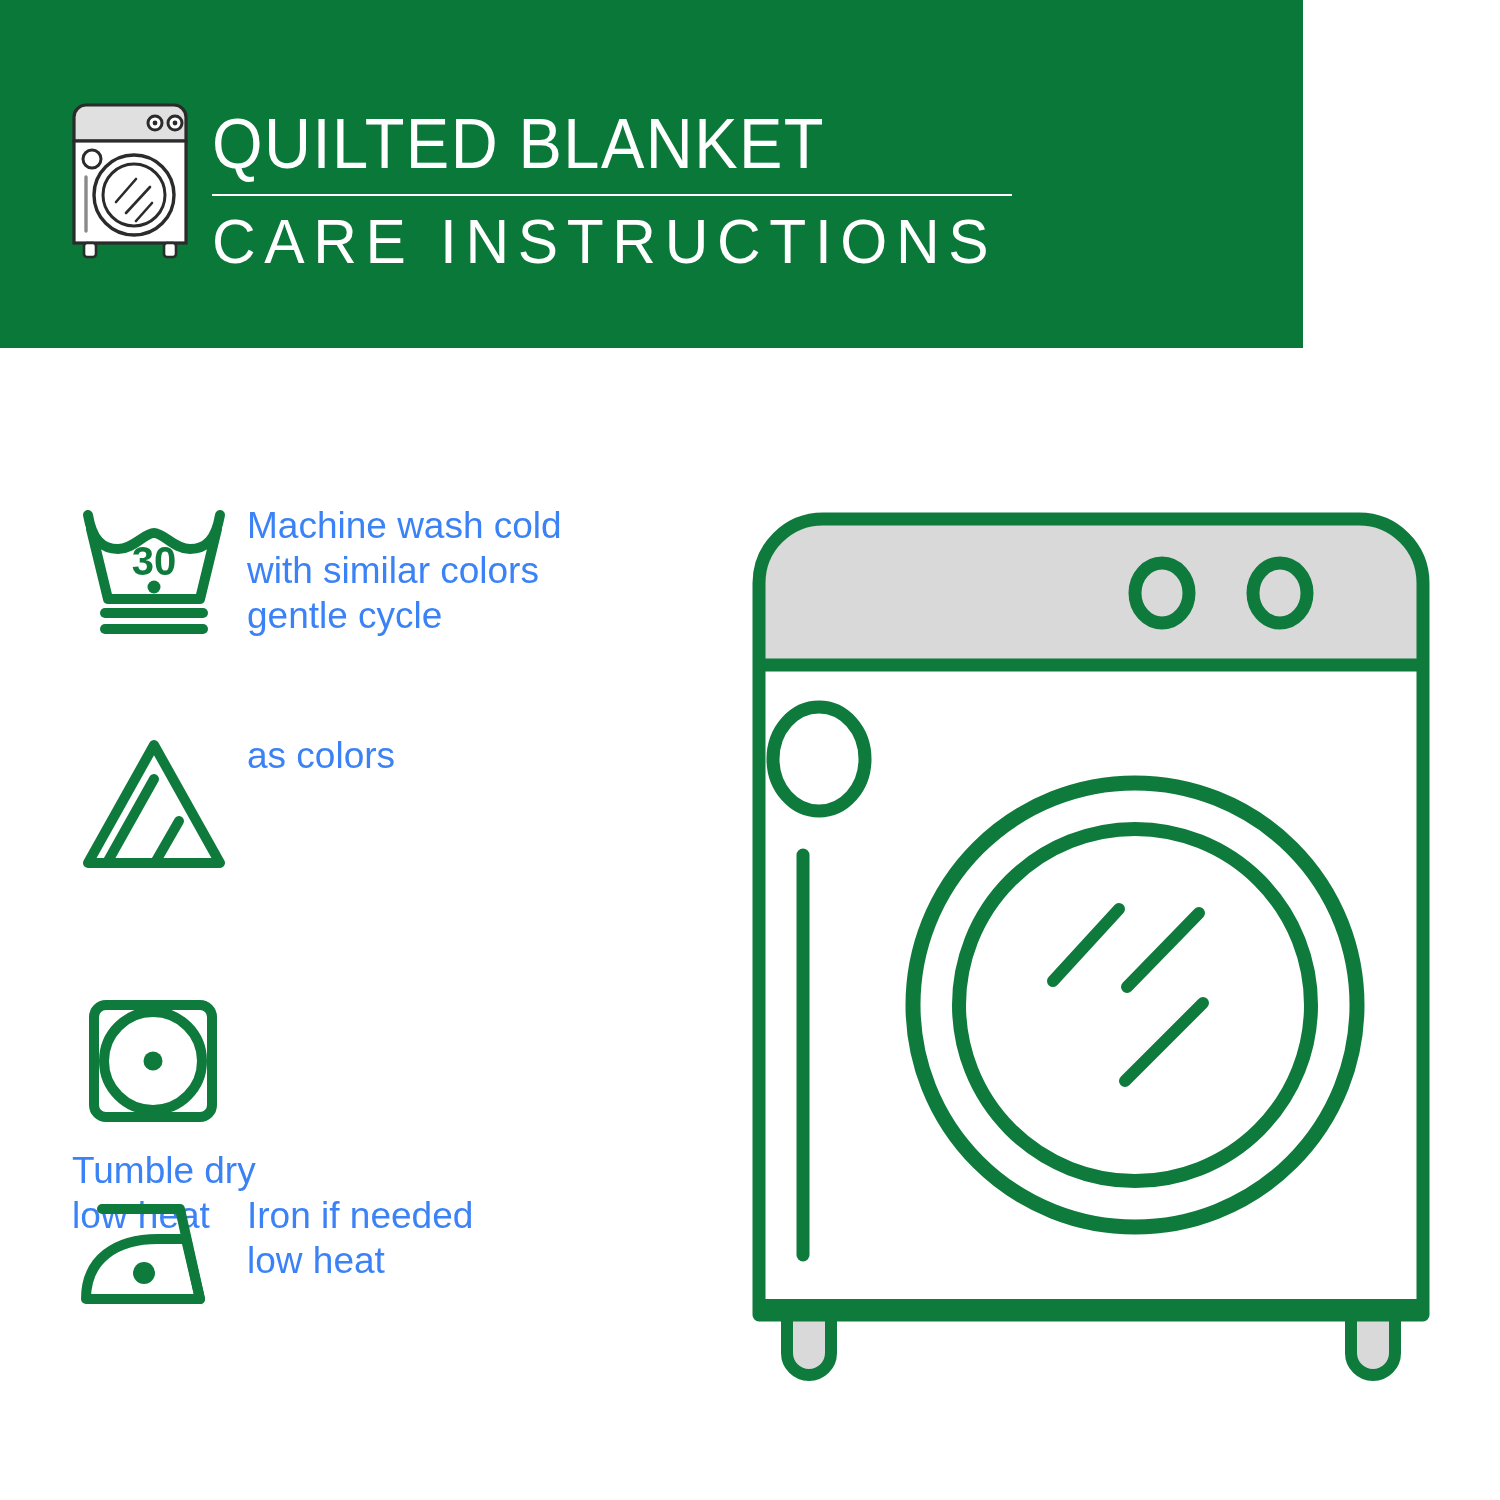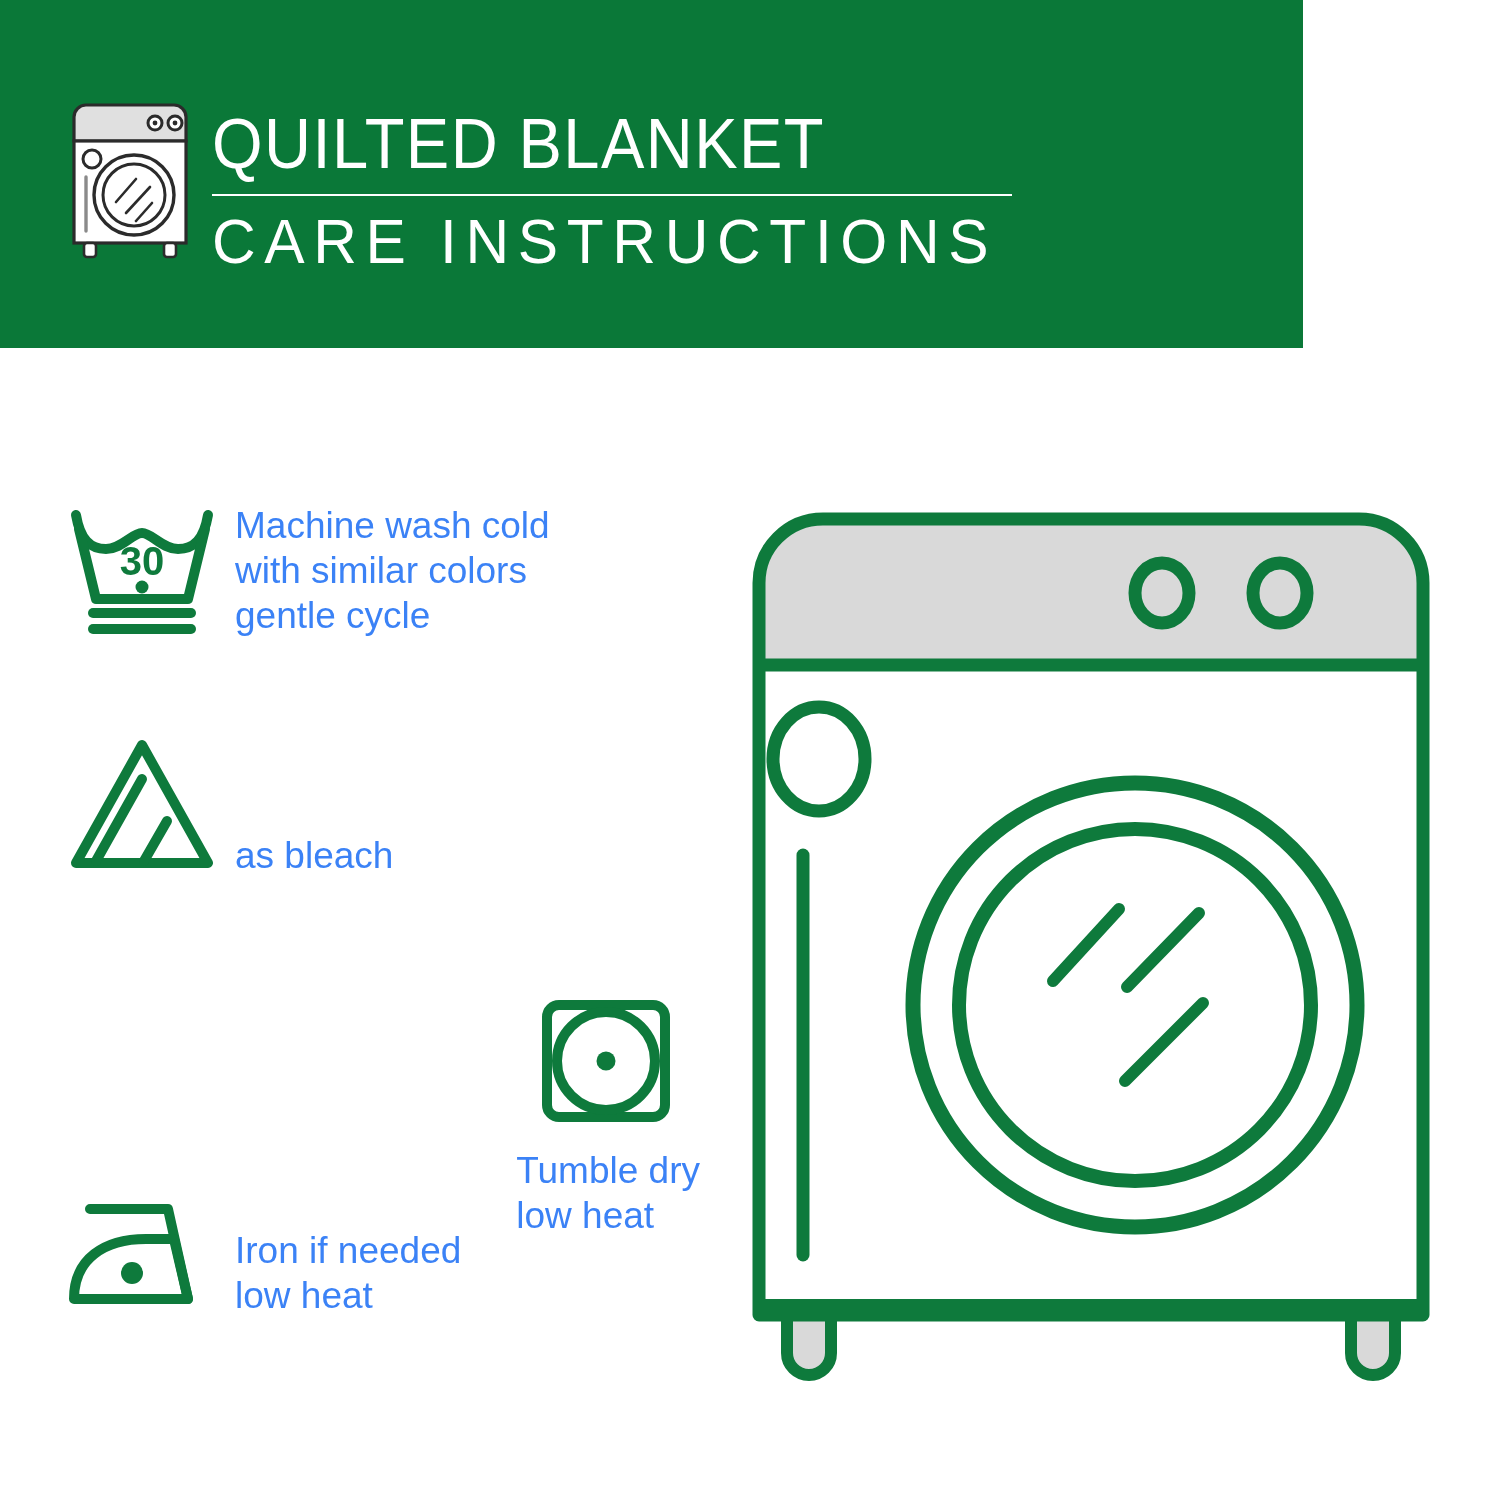--- a/index.html
+++ b/index.html
@@ -75,24 +75,24 @@
   
   #care-list {
     position: absolute;
     left: 0;
     top: 348px;
     width: 740px;
     height: 1152px;
   }
   .care-row {
     position: absolute;
-    left: 60px;
+    left: 72px;
     width: 640px;
     display: flex;
-    align-items: flex-end;
+    align-items: flex-start;
   }
   .care-icon {
     width: 175px;
     flex: 0 0 175px;
     display: flex;
     align-items: center;
     justify-content: flex-start;
   }
   .care-text {
     flex: 1 1 auto;
@@ -192,21 +192,21 @@
       <div class="care-icon">
         <svg width="165" height="145" viewBox="0 0 165 145" xmlns="http://www.w3.org/2000/svg">
           <g fill="none" stroke="#0e7a3c" stroke-width="10" stroke-linecap="round" stroke-linejoin="round">
             <path d="M82 12 L 148 130 L 16 130 Z"></path>
             <line x1="82" y1="46" x2="36" y2="128"></line>
             <line x1="107" y1="88" x2="84" y2="128"></line>
           </g>
         </svg>
       </div>
       <div class="care-text">
-        <span class="ln">as bleach</span>
+        <span class="ln">as colors</span>
       </div>
     </div>
 
     <div class="care-row" id="row-dry">
       <div class="care-icon">
         <svg width="165" height="140" viewBox="0 0 165 140" xmlns="http://www.w3.org/2000/svg">
           <g fill="none" stroke="#0e7a3c" stroke-width="10" stroke-linecap="round" stroke-linejoin="round">
             <rect x="22" y="14" width="118" height="112" rx="12"></rect>
             <circle cx="81" cy="70" r="49"></circle>
           </g>

